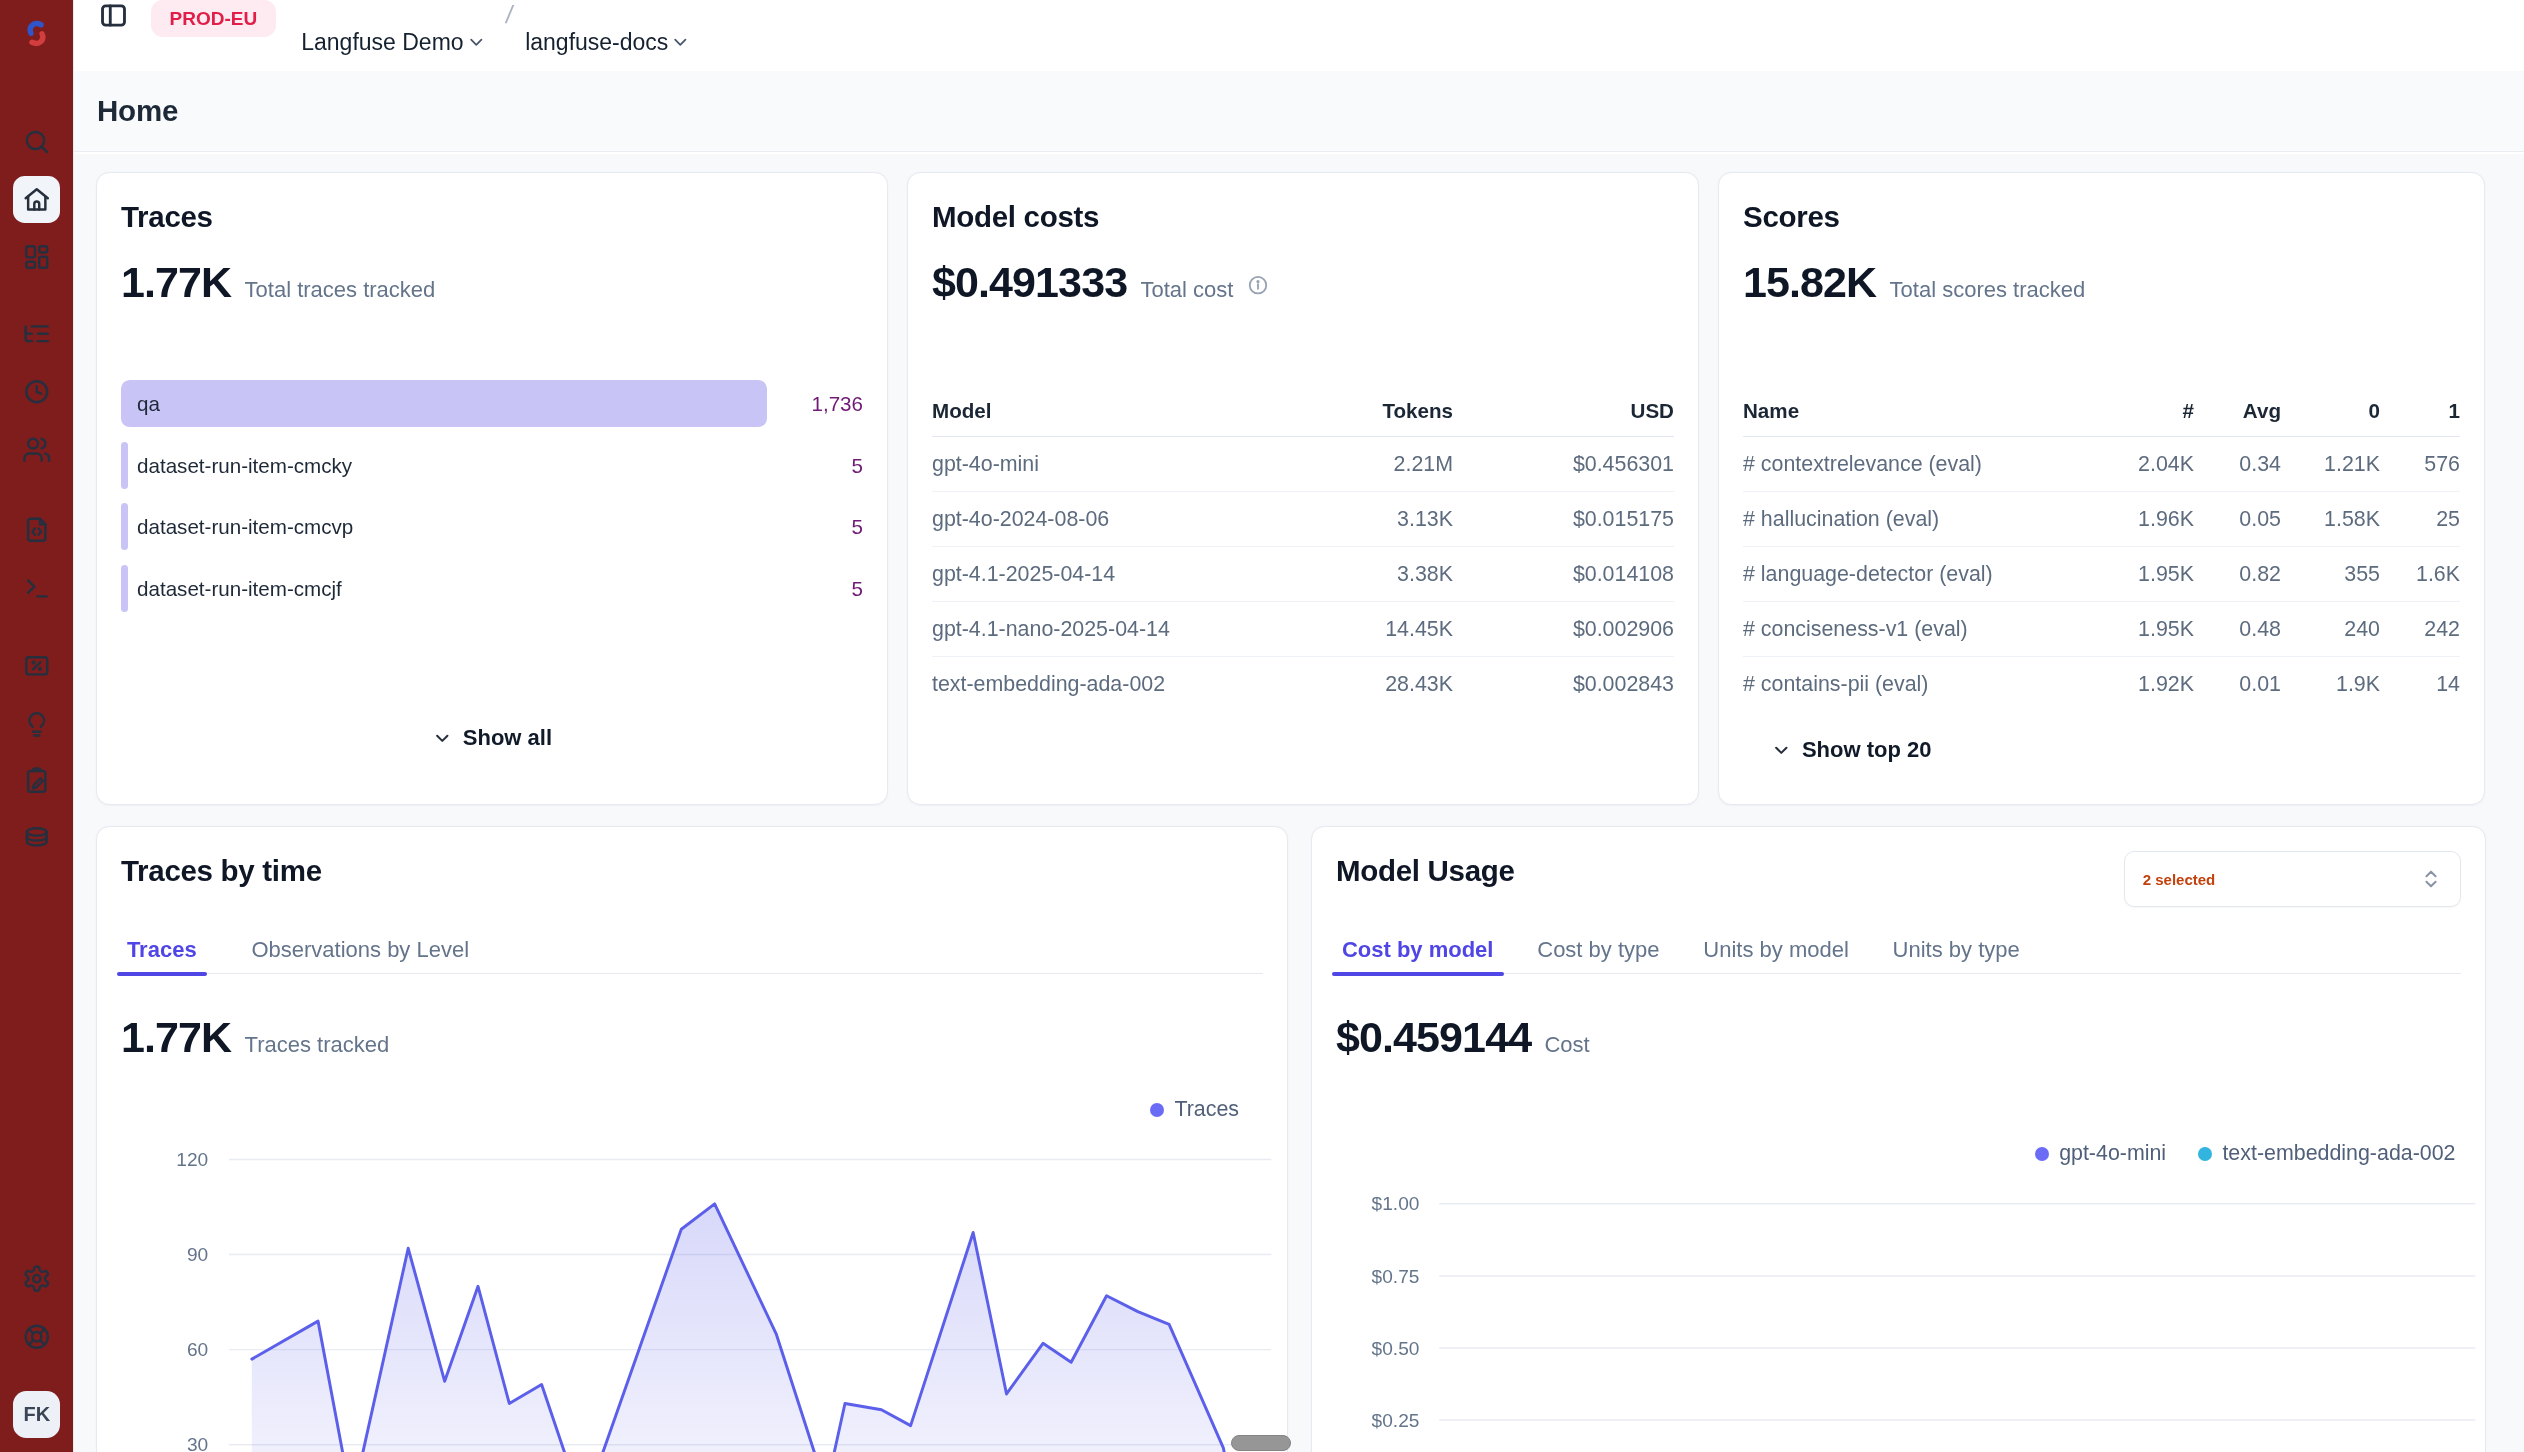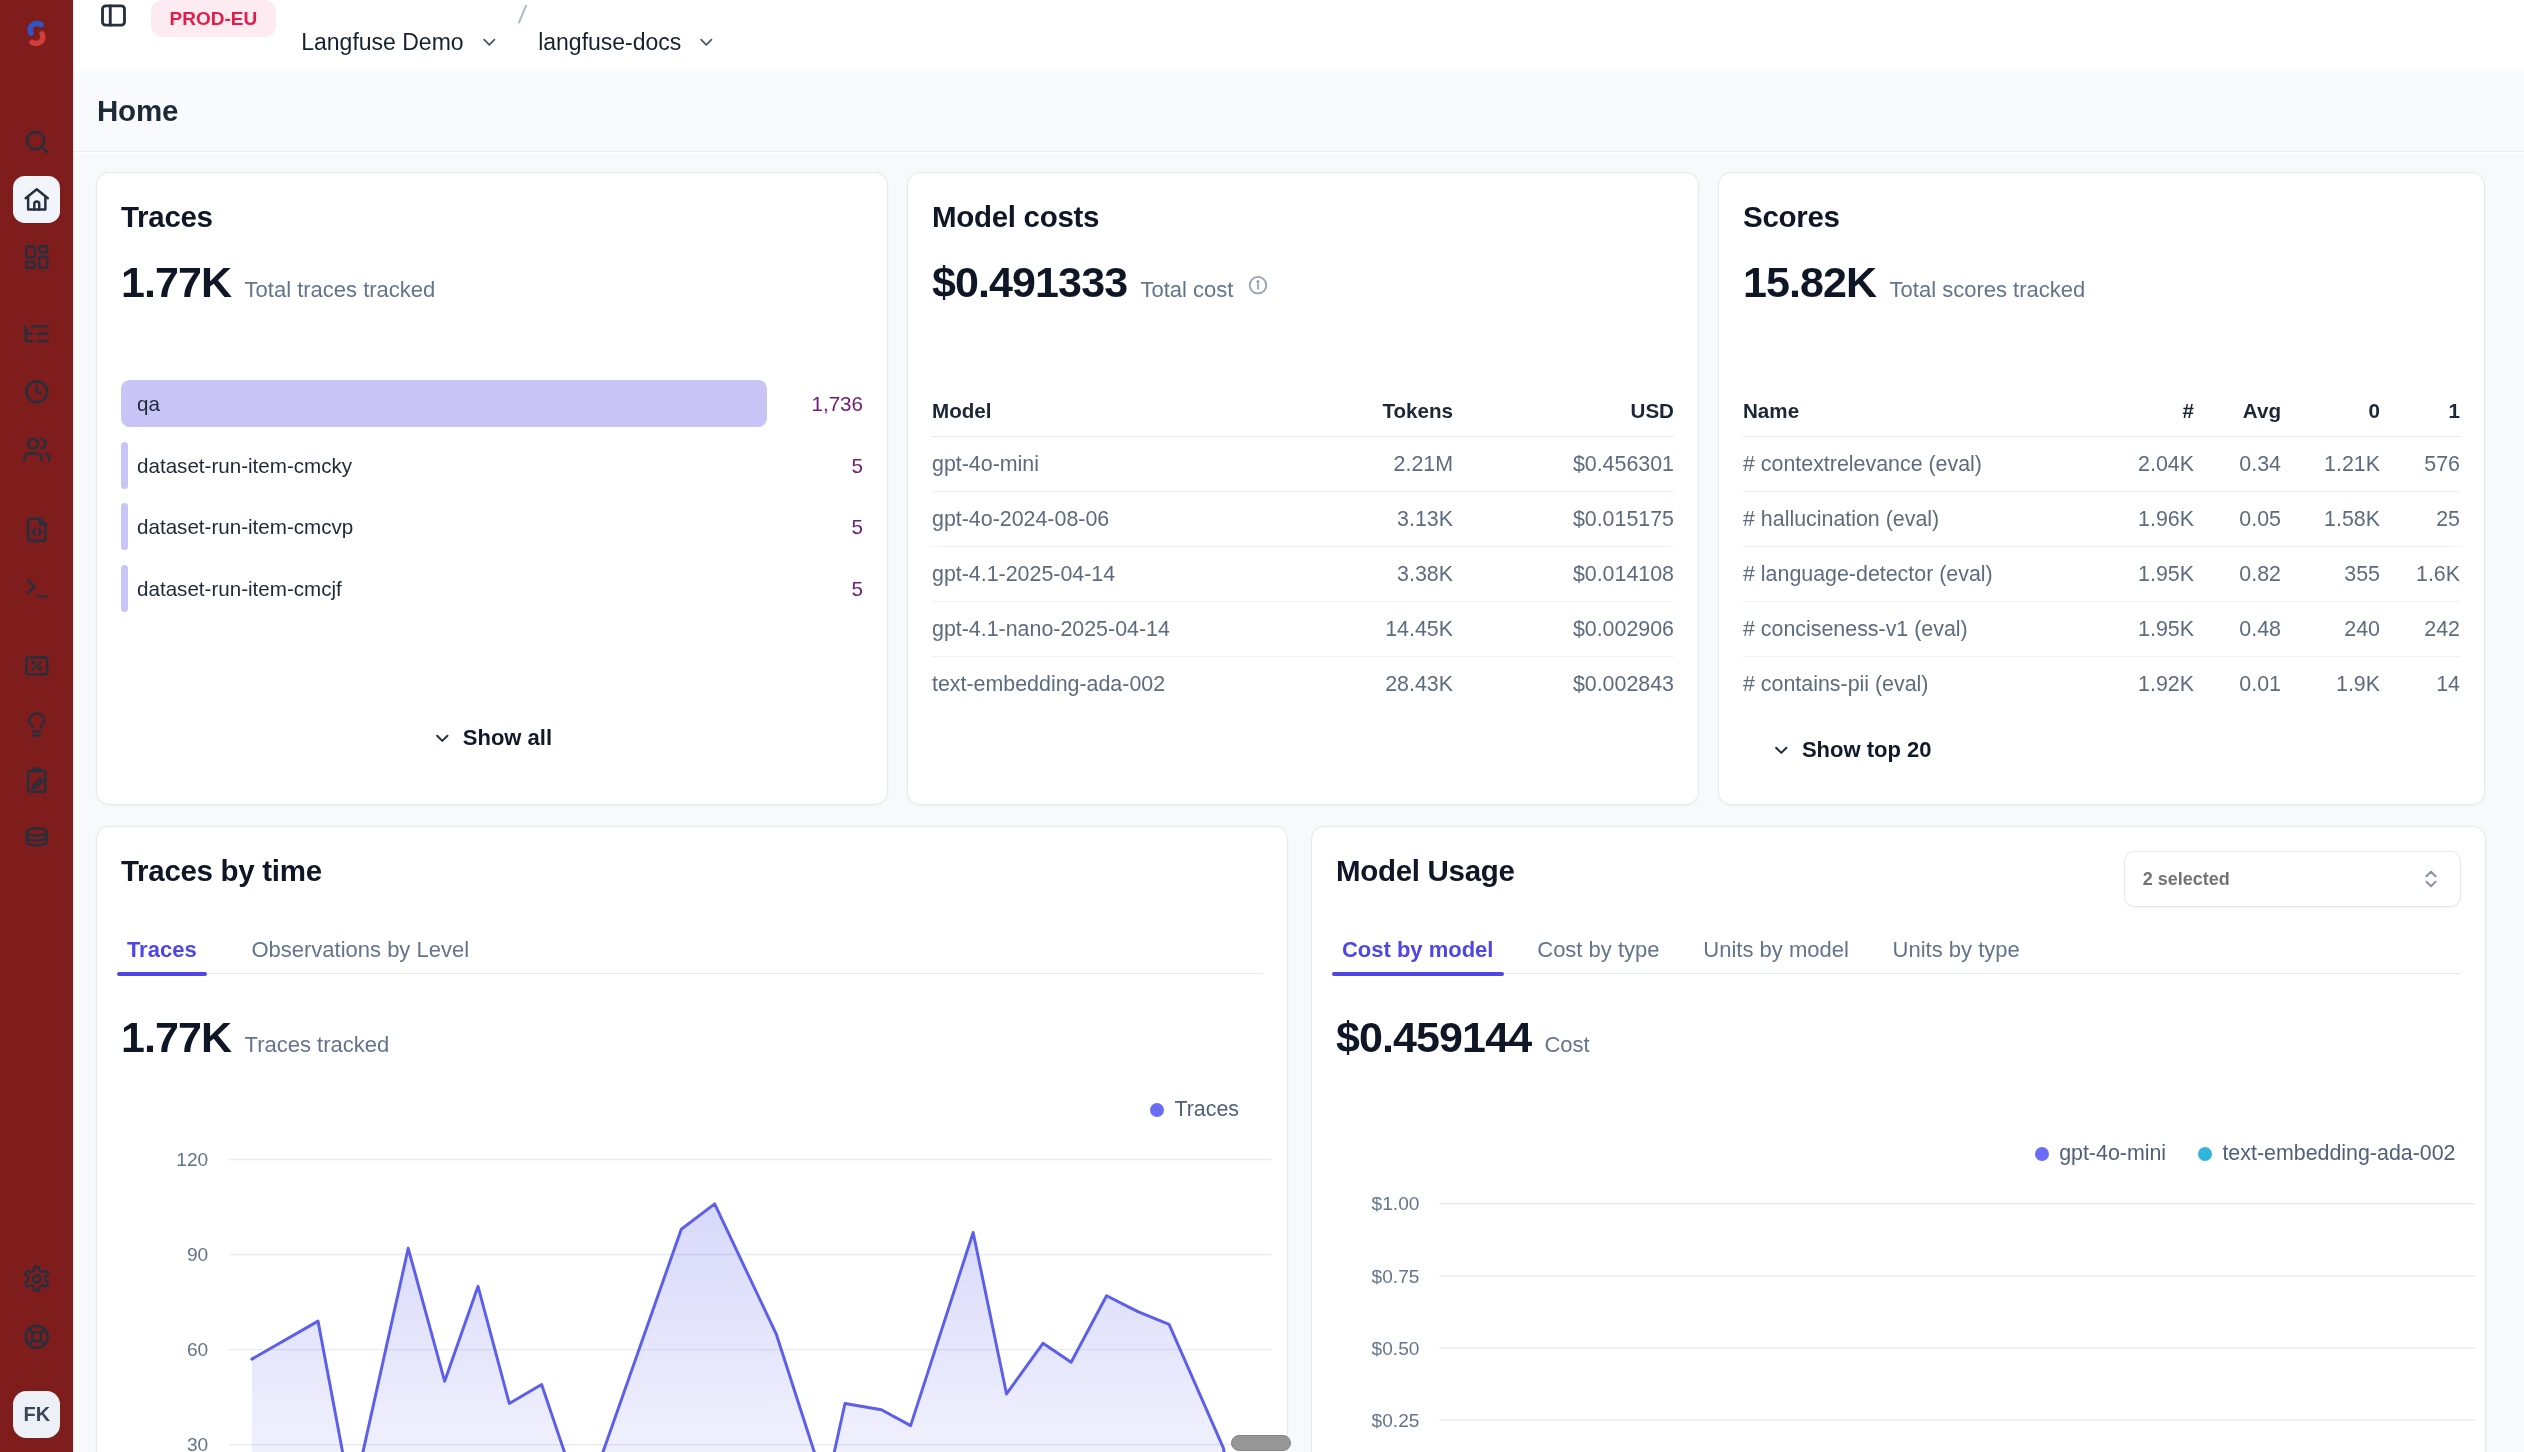--- a/index.html
+++ b/index.html
@@ -19,21 +19,21 @@
     background:#edf1f7;display:flex;align-items:center;justify-content:center;
     font-size:20px;font-weight:600;color:#3a4556;cursor:pointer}
 
   
   .topbar{position:absolute;left:74px;top:0;right:0;height:86px;background:#fff;
     border-bottom:1.5px solid #e9edf2;display:flex;}
   .tb-toggle{margin-left:23.6px;cursor:pointer}
   .env-badge{margin-left:22px;height:37px;padding:0 19px;border-radius:11.8px;
     background:var(--badge-bg,#fdebf1);color:var(--badge-text,#e11d48);
     font-size:19px;font-weight:600;display:flex;align-items:center;cursor:pointer}
-  .tb-name{margin-left:25px;font-size:23px;font-weight:500;color:#16212f;cursor:pointer;display:flex;align-items:center;gap:15px}
+  .tb-name{margin-left:25px;font-size:23px;font-weight:500;color:#16212f;cursor:pointer;display:flex;align-items:center;gap:2px}
   .tb-sep{margin:0 16px;font-size:25px;color:#aab4c2;transform:skewX(-8deg)}
 
   
   .pagebar{position:absolute;left:74px;top:71px;right:0;height:81px;background:#f8fafc;
     border-bottom:1.5px solid #e9edf2;display:flex;align-items:center}
   .pagebar h1{margin-left:23px;font-size:29.5px;font-weight:600;color:#1e2938;letter-spacing:-0.2px}
   .content{position:absolute;left:74px;top:154px;right:0;bottom:0;background:#f7f9fb}
 
   
   .card{position:absolute;background:#fff;border:1.1px solid #e5e9f0;border-radius:13.3px;
@@ -86,21 +86,21 @@
   .legend{position:absolute;right:48px;display:flex;align-items:center;gap:32px}
   .legend-item{display:flex;align-items:center;gap:10.3px;font-size:21.4px;color:#51607a}
   .legend-dot{width:14px;height:14px;border-radius:50%}
   #tbt-legend{top:270px}
   #mu-legend{top:314px;right:29.5px}
 
   
   .dropdown{position:absolute;right:24px;top:24px;width:337px;height:56px;background:#fff;
     border:1.5px solid #e3e8ee;border-radius:10.3px;display:flex;align-items:center;
     justify-content:space-between;padding:0 17.7px;cursor:pointer;box-shadow:0 0.7px 1.5px rgba(16,24,40,.04)}
-  .dropdown span{font-size:18px;font-weight:600;color:#737373}
+  .dropdown span{font-size:15px;font-weight:600;color:#c2410c}
 
   .chart{position:absolute;left:0}
   #tbt-chart{top:309px}
   #mu-chart{top:354px}
 
   .hscroll-thumb{position:absolute;left:1231px;top:1435px;width:60px;height:16px;
     border-radius:8px;background:#969696;border:0.7px solid #848484;z-index:9;cursor:grab}
 </style>
 </head>
 <body>

